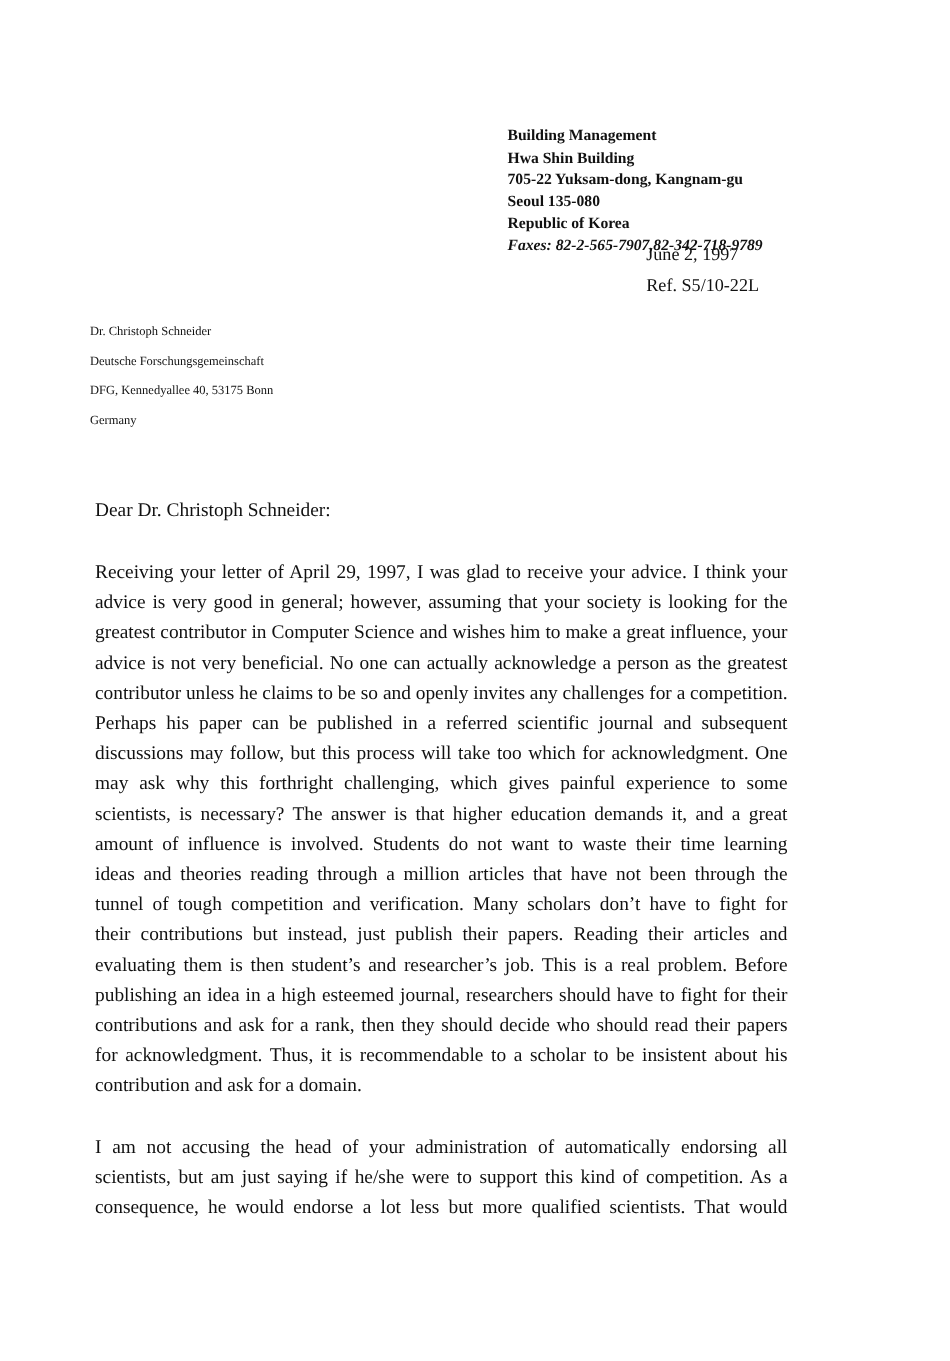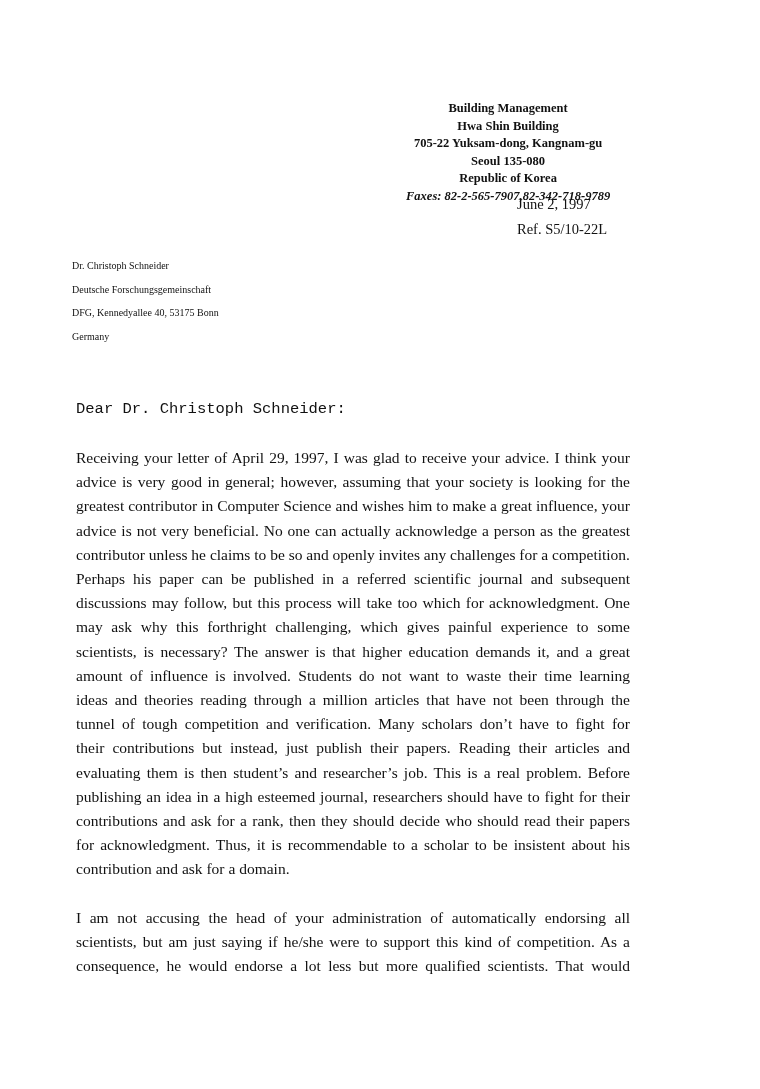--- a/index.html
+++ b/index.html
@@ -1,22 +1,22 @@
 <!DOCTYPE html>
 <html><head>
 <meta charset="utf-8">
 <style>
   html, body { margin:0; padding:0; background:#ffffff; }
   body { width:760px; height:1089px; position:relative; overflow:hidden; color:#111; font-family:"Liberation Serif", serif; }
   .sender { position:absolute; left:406px; top:100px; font-weight:bold; font-size:12.5px; line-height:17.5px; }
-  .sender div { white-space:nowrap;text-align:center; }
+  .sender div { white-space:nowrap; }
   .sender .fax { font-style:italic; }
   .dateref { position:absolute; left:517px; top:192px; font-size:14.5px; line-height:25px; }
   .recipient { position:absolute; left:72px; top:254px; font-size:10px; line-height:23.5px; }
-  .salutation { position:absolute; left:76px; top:400px; font-size:15.5px;font-family:Liberation Mono, monospace; }
+  .salutation { position:absolute; left:76px; top:400px; font-size:15.5px; }
   .para { position:absolute; left:76px; width:554px; font-size:15.5px; line-height:24.2px; text-align:justify; }
   .p1 { top:446px; }
   .p2 { top:906px; }
   .line { display:block; text-align:justify; text-align-last:justify; white-space:nowrap; }
   .line.last { text-align-last:left; }
 </style>
 </head>
 <body>
 
 <div class="sender">

